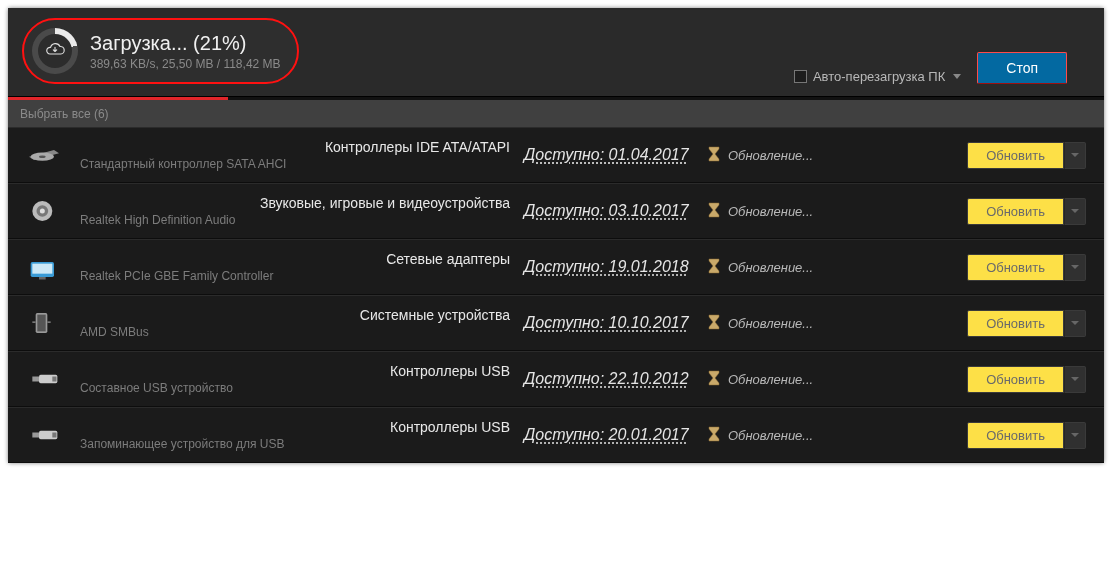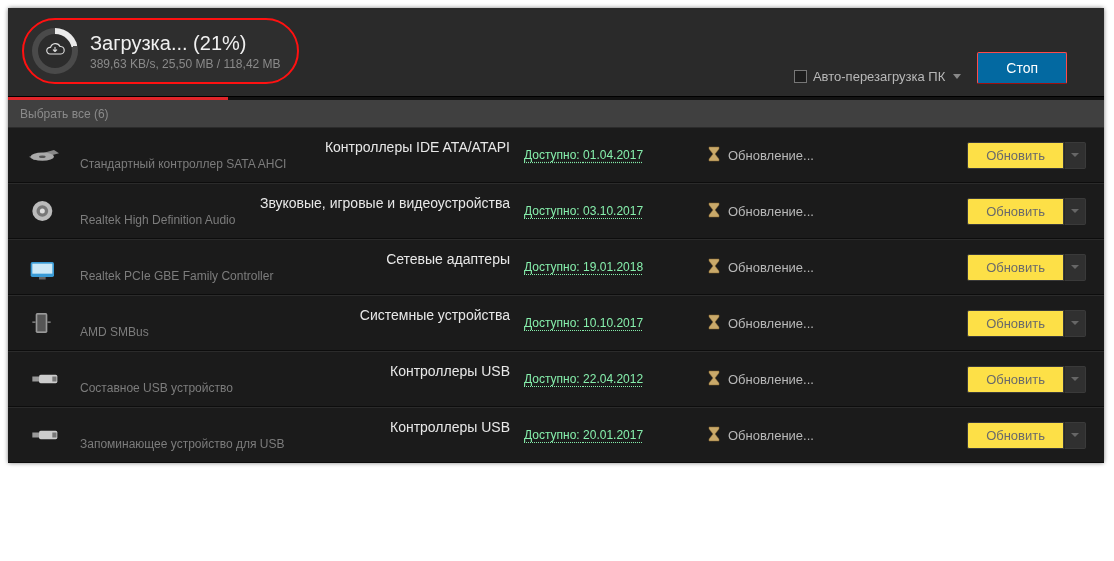--- a/index.html
+++ b/index.html
@@ -114,32 +114,34 @@
   .row .icon {
     width: 44px; height: 34px;
     display: flex; align-items: center; justify-content: center;
   }
   .row .icon svg { width: 40px; height: 30px; }
   .row .labels { flex: 0 0 430px; }
   .row .labels .title { font-size: 14px; color: #e8e8e8; text-align: right; }
   .row .labels .desc { font-size: 12px; color: #7c7c7c; margin-top: 2px; }
   .row .avail {
     flex: 0 0 170px;
-    font-size: 12px;
-    color: #86efac;
+    font-size: 16px;
+    color: #e5e5e5;
     text-decoration: underline dotted;
     text-underline-offset: 3px;
+    font-style: italic;
   }
   .row .status {
     flex: 0 0 150px;
     display: flex;
     align-items: center;
     gap: 8px;
     font-size: 13px;
     color: #b8b8b8;
+    font-style: italic;
   }
   .hourglass { width: 12px; height: 16px; }
   .row .actions {
     margin-left: auto;
     display: flex;
     align-items: center;
   }
   .update-btn {
     background: #fde047;
     color: #6a6a6a;
@@ -318,21 +320,21 @@
           <svg viewBox="0 0 48 32">
             <rect x="10" y="13" width="8" height="6" fill="#999"></rect>
             <rect x="18" y="11" width="22" height="10" rx="2" fill="#ccc"></rect>
             <rect x="34" y="13" width="5" height="6" fill="#777"></rect>
           </svg>
         </div>
         <div class="labels">
           <div class="title">Контроллеры USB</div>
           <div class="desc">Составное USB устройство</div>
         </div>
-        <div class="avail"><span>Доступно: </span><span>22.04.2012</span></div>
+        <div class="avail"><span>Доступно: </span><span>22.10.2012</span></div>
         <div class="status">
           <span><svg viewBox="0 0 12 16" class="hourglass">
               <path d="M1 1h10v2L7 8l4 5v2H1v-2l4-5L1 3z" fill="#c9a96a" stroke="#8a6b33" stroke-width="0.5"></path>
             </svg></span>
           <span>Обновление...</span>
         </div>
         <div class="actions">
           <button class="update-btn">Обновить</button>
           <button class="drop-btn">
             <span class="tri"></span>

